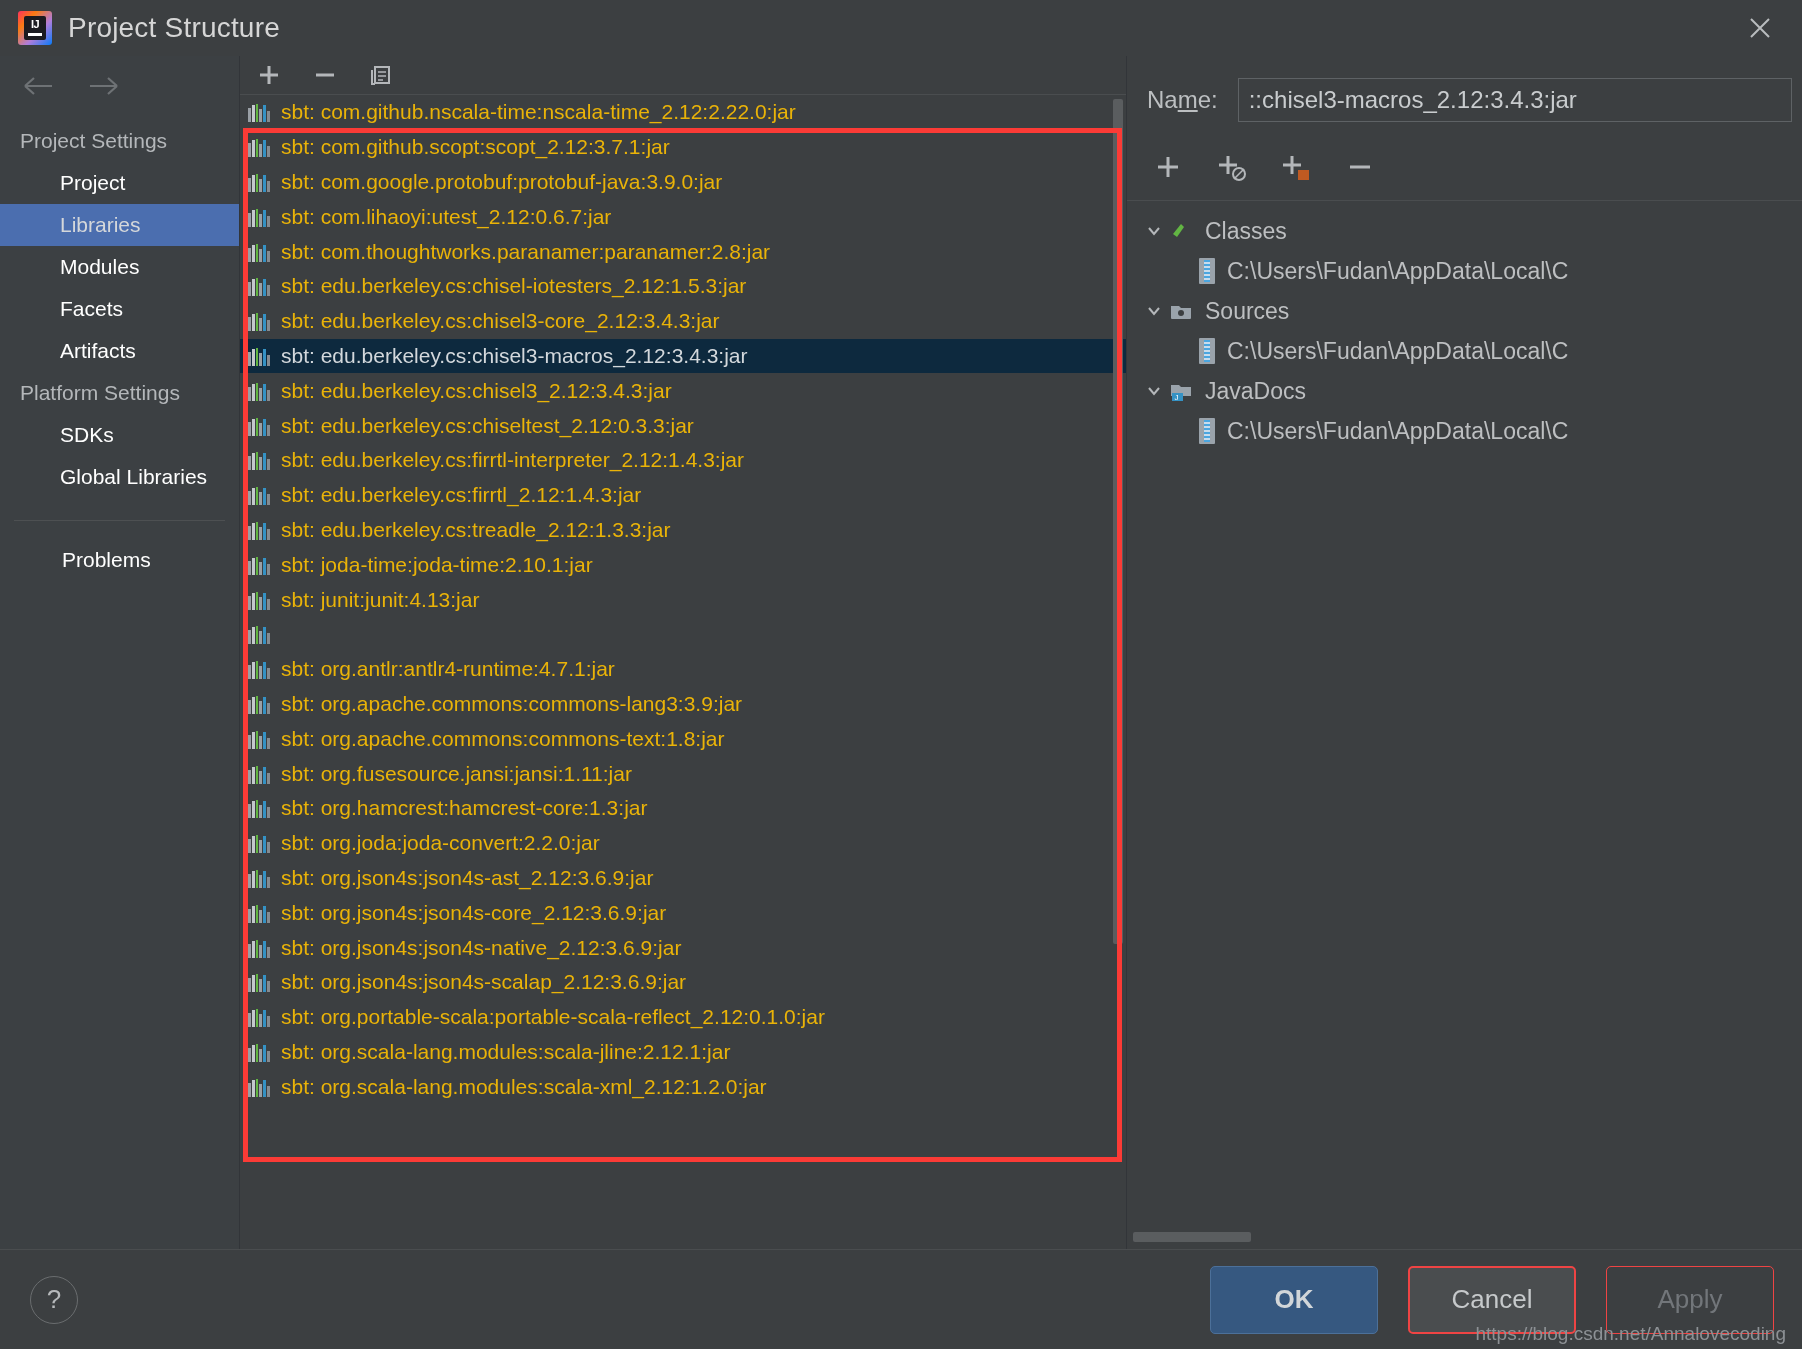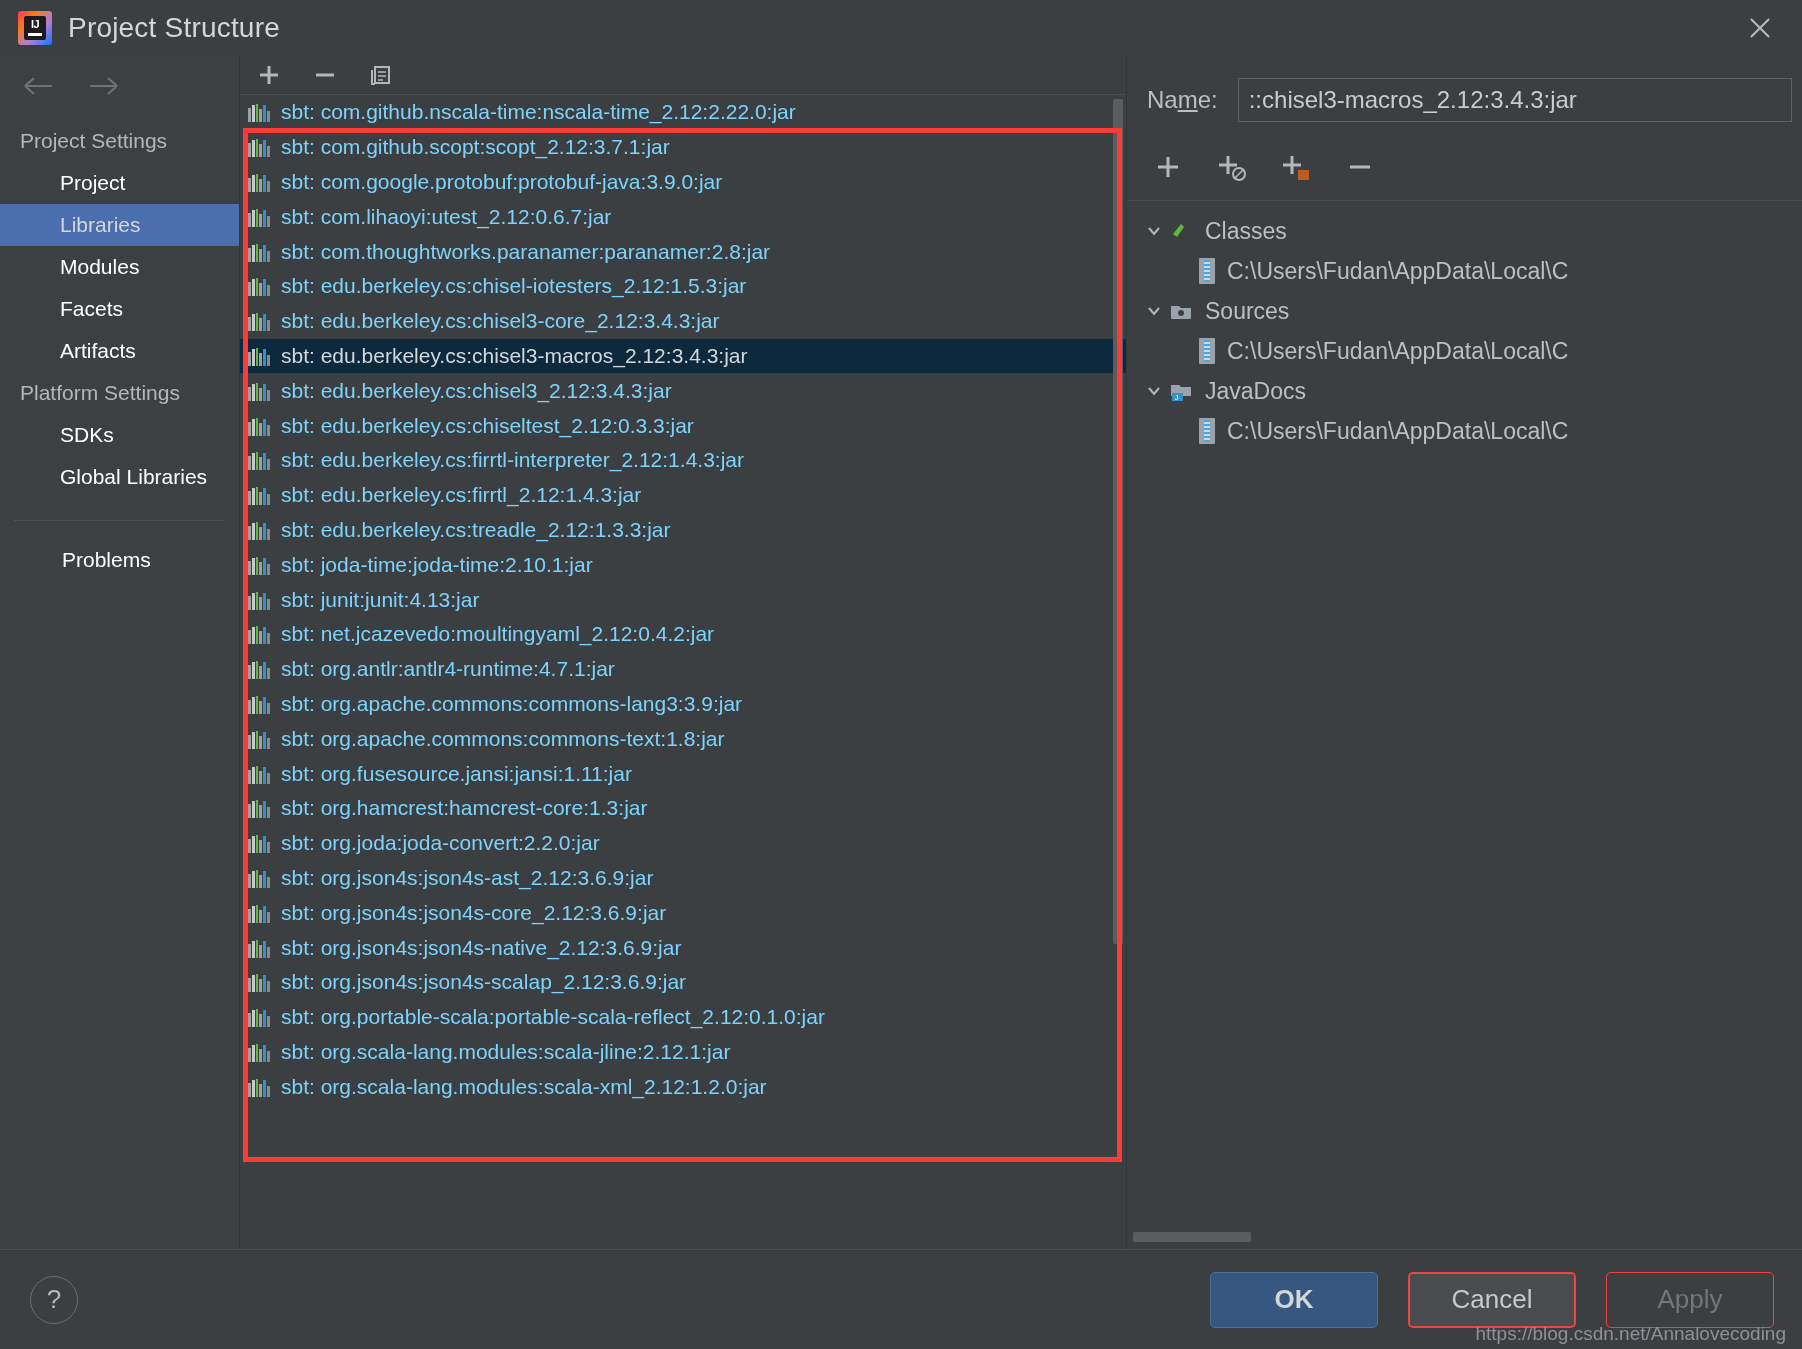--- a/index.html
+++ b/index.html
@@ -121,21 +121,21 @@
     position: relative;
   }
   .list-scroll {
     position: absolute; inset: 0;
     overflow: hidden;
   }
   .lib-row {
     display: flex; align-items: center;
     height: 34.8px;
     padding-left: 8px;
-    color: #7dd3fc; font-size: 21px;
+    color: #eab308; font-size: 21px;
     white-space: nowrap;
     cursor: pointer;
   }
   .lib-row.selected { background: #0d293e; color: #d3d8dc; }
   .lib-icon {
     width: 22px; height: 20px; flex: 0 0 22px;
     margin-right: 11px; display: flex; align-items: flex-end; gap: 1px;
   }
   .lib-icon i { display: block; width: 3px; border-radius: 0; }
   .lib-icon i:nth-child(1){ height:14px; background:#9aa0a6; }
@@ -238,21 +238,21 @@
   }
   .help-btn {
     width: 48px; height: 48px; border-radius: 50%;
     border: 1px solid #6a6d6f;
     color: #b6b9bb; font-size: 26px;
     display: flex; align-items: center; justify-content: center;
     cursor: pointer;
   }
   .footer-spacer { flex: 1 1 auto; }
   .btn {
-    min-width: 168px; height: 56px;
+    min-width: 168px; height: 68px;
     border-radius: 5px;
     font-size: 26px;
     display: flex; align-items: center; justify-content: center;
     margin-left: 30px; cursor: pointer;
   }
   .btn.primary { background: #365880; border: 1px solid #4c7099; color: #d2d6d9; font-weight: bold; }
   .btn.normal  { background: #4a4d4f; border: 2px solid #ef4444; color: #c6c9cb; }
   .btn.disabled{ background: #3c3f41; border: 1px solid #ef4444; color: #72767a; }
   .watermark {
     position: absolute; right: 16px; bottom: 4px;
@@ -500,21 +500,20 @@
             </div>
             <div class="lib-row">
               <span class="lib-icon">
                 <i></i>
                 <i></i>
                 <i></i>
                 <i></i>
                 <i></i>
                 <i></i>
               </span>
-              <span>sbt: net.jcazevedo:moultingyaml_2.12:0.4.2:jar</span>
             </div>
             <div class="lib-row">
               <span class="lib-icon">
                 <i></i>
                 <i></i>
                 <i></i>
                 <i></i>
                 <i></i>
                 <i></i>
               </span>

